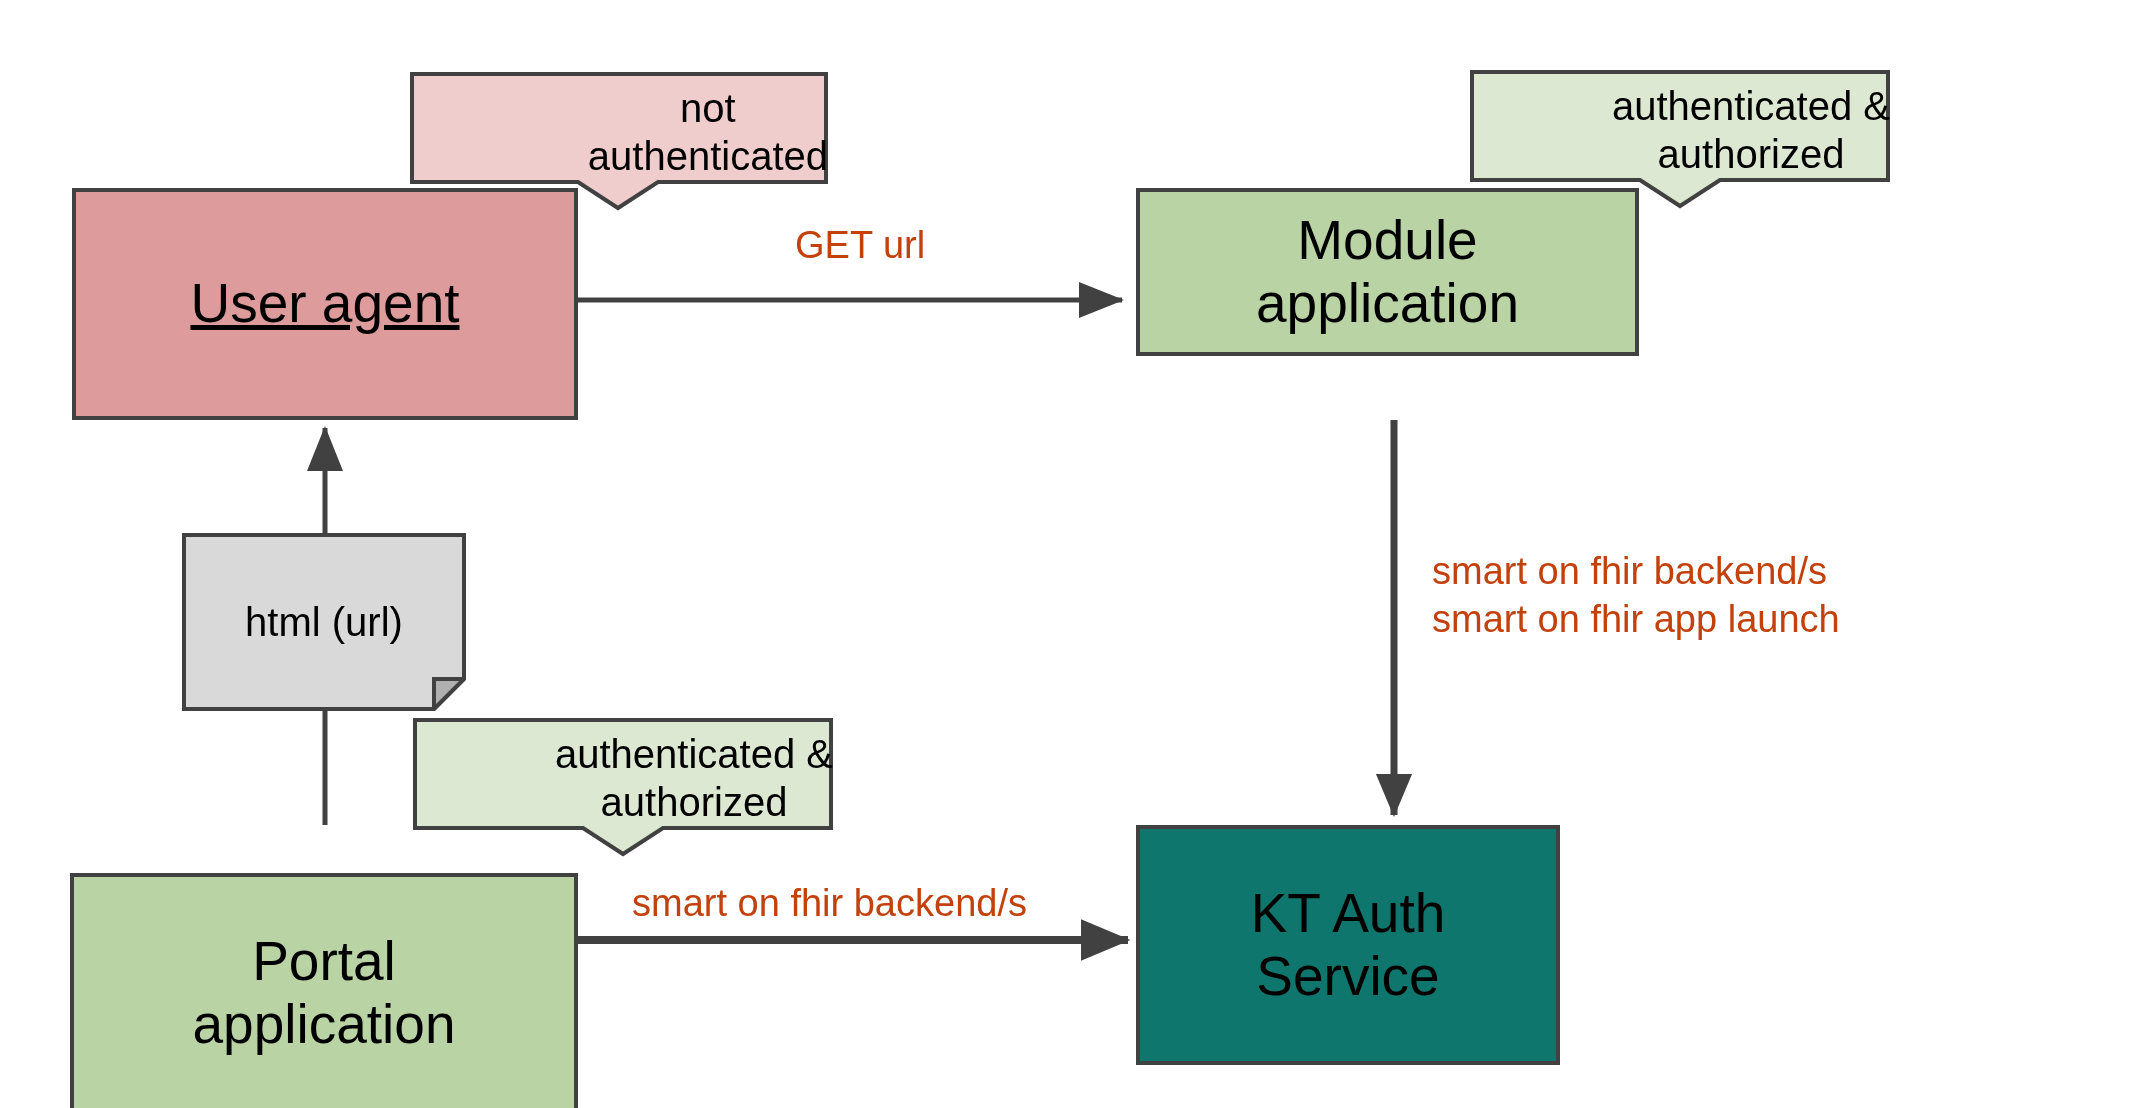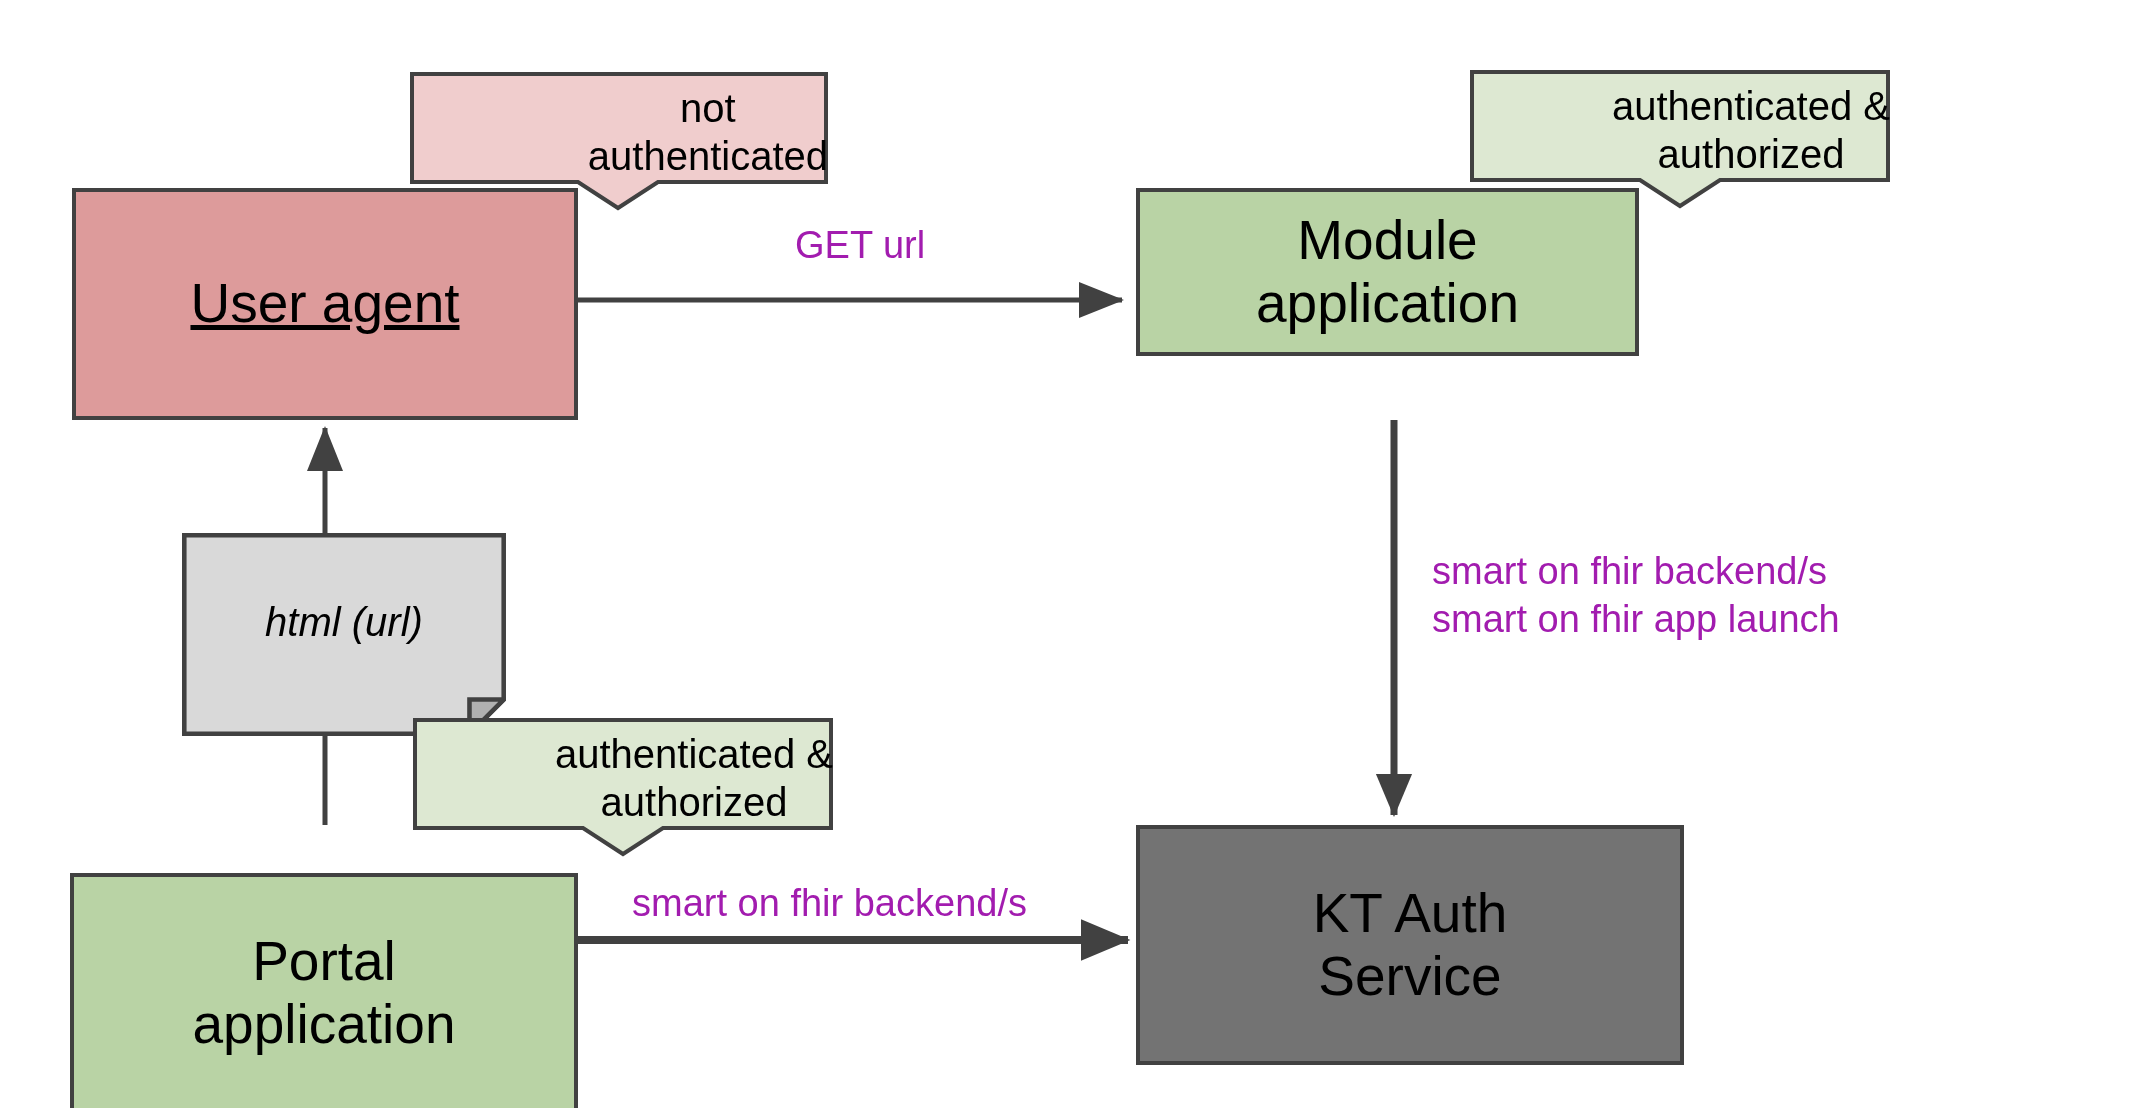--- a/index.html
+++ b/index.html
@@ -40,22 +40,22 @@
     background: #b9d3a5;
     font-size: 55px;
   }
   #portal-app-box {
     left: 70px; top: 825px; width: 508px; height: 240px;
     background: #b9d3a5;
     font-size: 55px;
     margin-top: 48px;
   }
   #kt-auth-box {
-    left: 1136px; top: 825px; width: 548px; height: 240px;
-    background: #737373;
+    left: 1136px; top: 825px; width: 424px; height: 240px;
+    background: #0f766e;
     font-size: 55px;
   }
 
   
   .callout {
     position: absolute;
     box-sizing: border-box;
     display: flex;
     align-items: flex-start;
     justify-content: flex-end;
@@ -80,37 +80,36 @@
   #callout-module-auth {
     left: 1470px; top: 70px; width: 420px; height: 140px;
   }
   #callout-portal-auth {
     left: 413px; top: 718px; width: 420px; height: 140px;
   }
 
   
   #html-note {
     position: absolute;
-    left: 182px; top: 533px; width: 324px; height: 178px;
+    left: 182px; top: 533px; width: 284px; height: 178px;
     display: flex;
     align-items: center;
     justify-content: center;
     font-size: 40px;
-    font-style: italic;
   }
   #html-note .nshape {
     position: absolute; left: 0; top: 0; right: 0; bottom: 0; z-index: 0;
   }
   #html-note .ntext { position: relative; z-index: 1; }
 
   
   .edge-label {
     position: absolute;
     font-size: 38px;
-    color: #a21caf;
+    color: #c2410c;
     white-space: pre-line;
     line-height: 1.25;
   }
   #label-get-url { left: 795px; top: 222px; }
   #label-smart-vert { left: 1432px; top: 548px; }
   #label-smart-horiz { left: 632px; top: 880px; }
 
   svg.edges {
     position: absolute;
     left: 0; top: 0;

